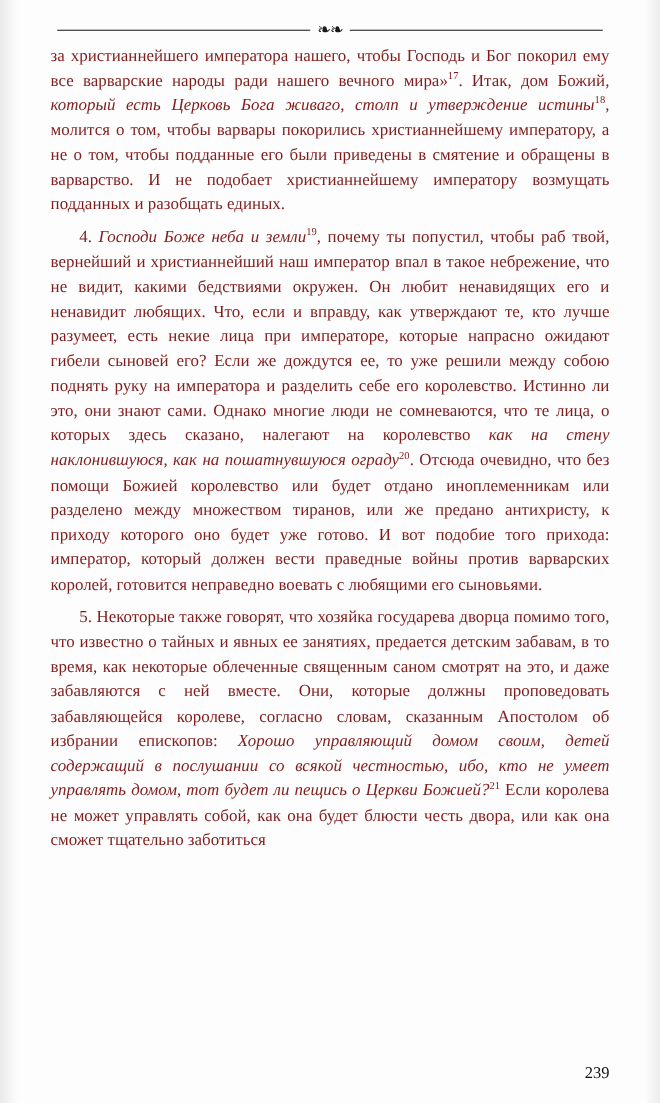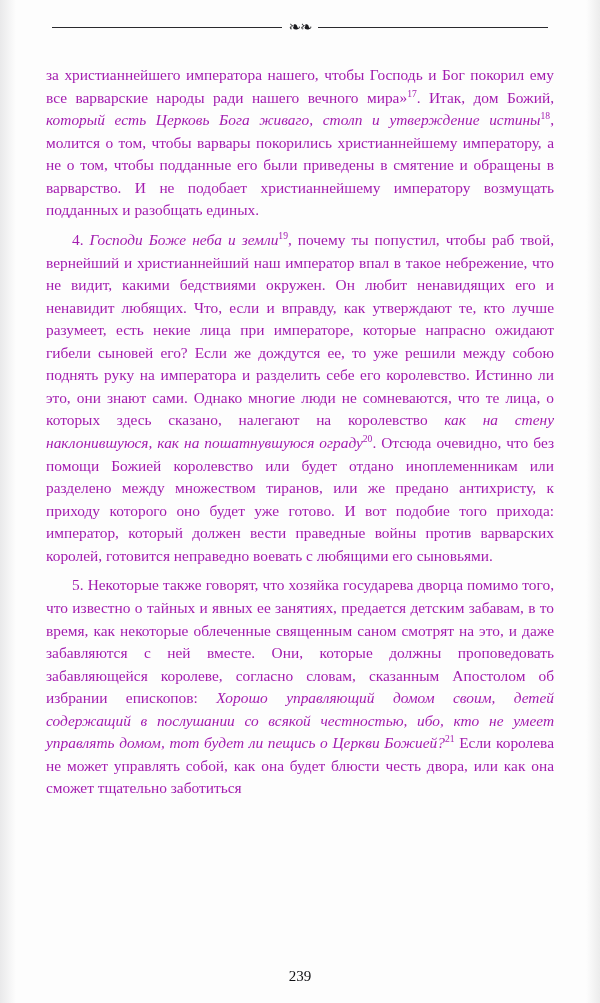--- a/index.html
+++ b/index.html
@@ -63,27 +63,26 @@
     position: absolute;
     top: 9px;
     width: 34px;
     height: 9px;
     z-index: 1;
   }
   .ornament .leaf-left { left: 236px; }
   .ornament .leaf-right { right: 236px; }
 
   .body-text {
-    margin-top: 24px;
     font-size: 15.4px;
     line-height: 1.465;
     text-align: justify;
     text-justify: inter-word;
     hyphens: manual;
-    color: #a21caf;
+    color: #7f1d1d;
   }
   .body-text p {
     margin: 0 0 0 0;
     text-indent: 26px;
   }
   .body-text p.first {
     text-indent: 0;
   }
   .body-text p + p {
     margin-top: 7px;
@@ -94,21 +93,21 @@
   sup {
     font-size: 9.6px;
     vertical-align: super;
     line-height: 0;
   }
   .folio {
     position: absolute;
     left: 0;
     right: 0;
     bottom: 4px;
-    text-align: center;
+    text-align: right;
     font-size: 15px;
     color: #111115;
     font-family: "Liberation Serif", serif;
   }
   .edge-shade-left {
     position: absolute;
     left: 0; top: 0;
     width: 16px; height: 1003px;
     background: linear-gradient(to right, #e9e9ea, rgba(255,255,255,0));
     pointer-events: none;

